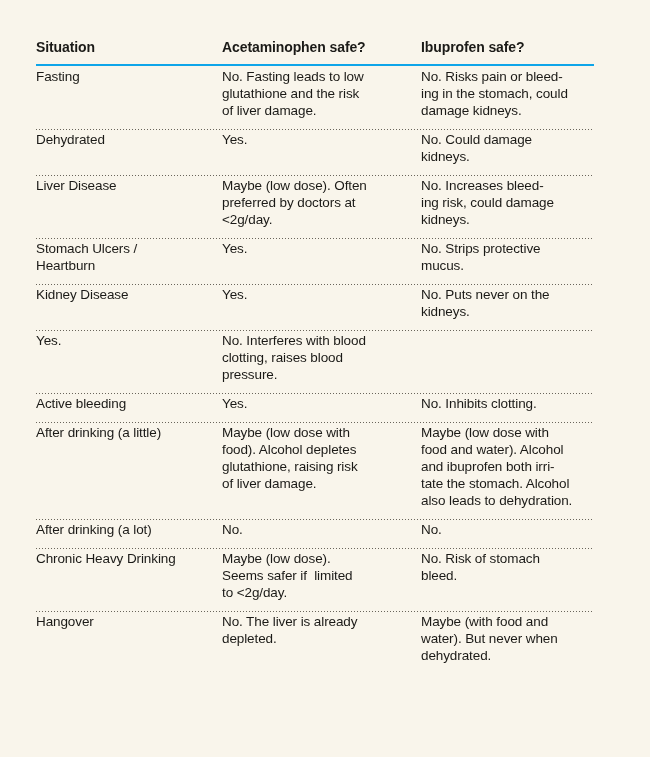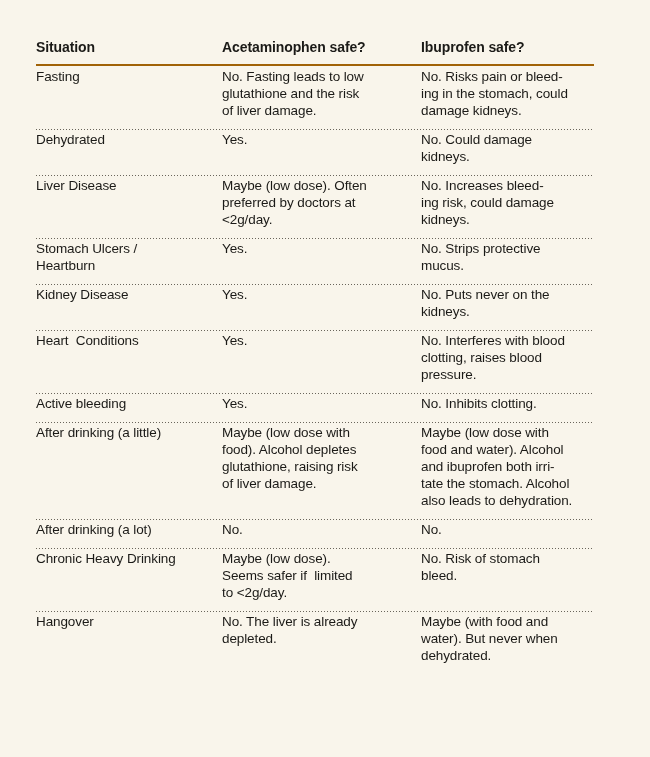--- a/index.html
+++ b/index.html
@@ -21,21 +21,21 @@
     top: 34px;
     width: 558px;
   }
   .grid-row {
     display: grid;
     grid-template-columns: 186px 199px 173px;
     position: relative;
   }
   .header-row {
     padding: 5px 0 8px 0;
-    border-bottom: 2px solid #a16207;
+    border-bottom: 2px solid #0ea5e9;
   }
   .header-cell {
     font-size: 14px;
     font-weight: bold;
     line-height: 17px;
     letter-spacing: -0.1px;
   }
   .body-row {
     padding: 2px 0 10px 0;
   }
@@ -107,21 +107,20 @@
   </div>
 
   <div class="grid-row body-row">
     <div class="cell">Kidney Disease</div>
     <div class="cell">Yes.</div>
     <div class="cell last">No. Puts never on the
 kidneys.</div>
   </div>
 
   <div class="grid-row body-row">
-    <div class="cell">Heart  Conditions</div>
     <div class="cell">Yes.</div>
     <div class="cell last">No. Interferes with blood
 clotting, raises blood
 pressure.</div>
   </div>
 
   <div class="grid-row body-row">
     <div class="cell">Active bleeding</div>
     <div class="cell">Yes.</div>
     <div class="cell last">No. Inhibits clotting.</div>

